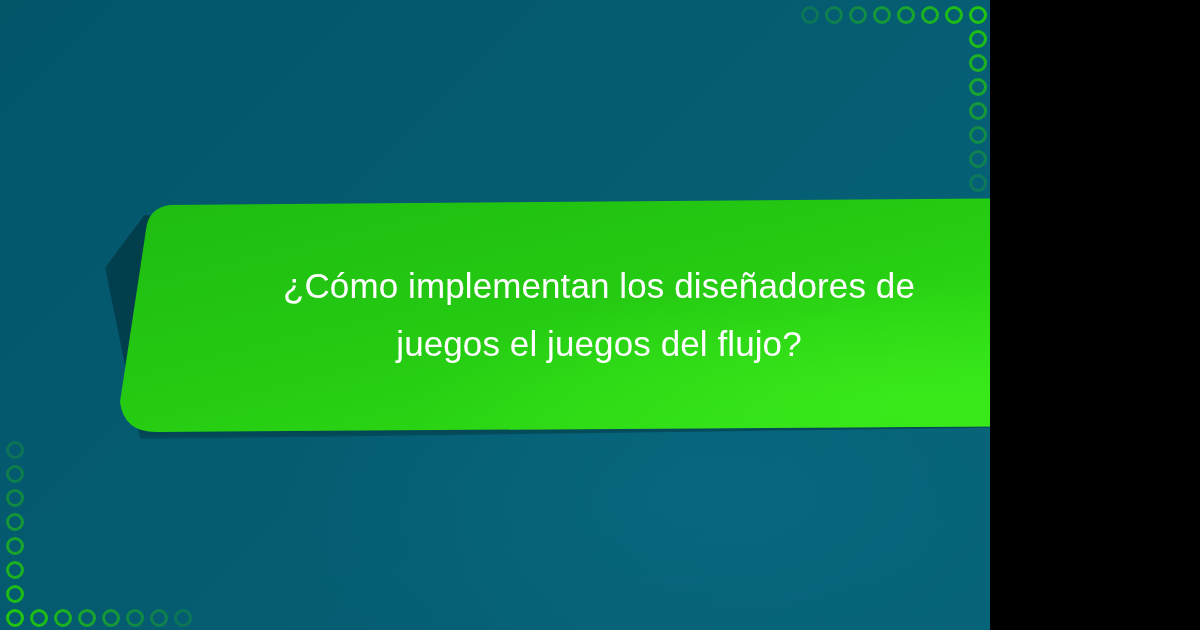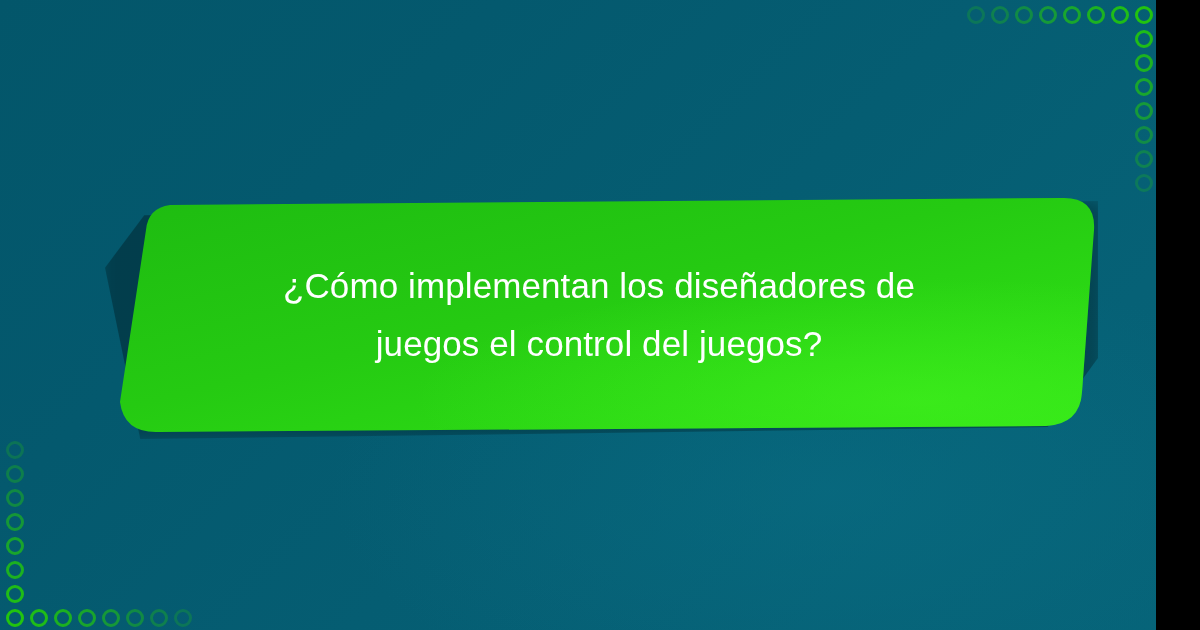--- a/index.html
+++ b/index.html
@@ -2,21 +2,21 @@
 <html><head>
 <meta charset="utf-8">
 <style>
   html, body {
     margin: 0;
     padding: 0;
     background: #000;
   }
   .stage {
     position: relative;
-    width: 1156px;
+    width: 990px;
     height: 630px;
     overflow: hidden;
     font-family: "Liberation Sans", "DejaVu Sans", sans-serif;
     background: #05596d;
   }
   
   .bg-base {
     position: absolute;
     inset: 0;
     background: linear-gradient(135deg, #03566a 0%, #04596e 28%, #055d72 55%, #066176 80%, #066378 100%);
@@ -163,17 +163,17 @@
           Q 1000 1 998 34
           L 986 196
           Q 984 228 950 230
           L 62 236
           Q 28 237 24 206
           Z" fill="url(#bannerGlow)"></path>
       </svg>
     </div>
     <div class="banner-text">
       <div class="banner-line">¿Cómo implementan los diseñadores de</div>
-      <div class="banner-line">juegos el control del juegos?</div>
+      <div class="banner-line">juegos el juegos del flujo?</div>
     </div>
   </div>
 
 </div>
 
 </body></html>

